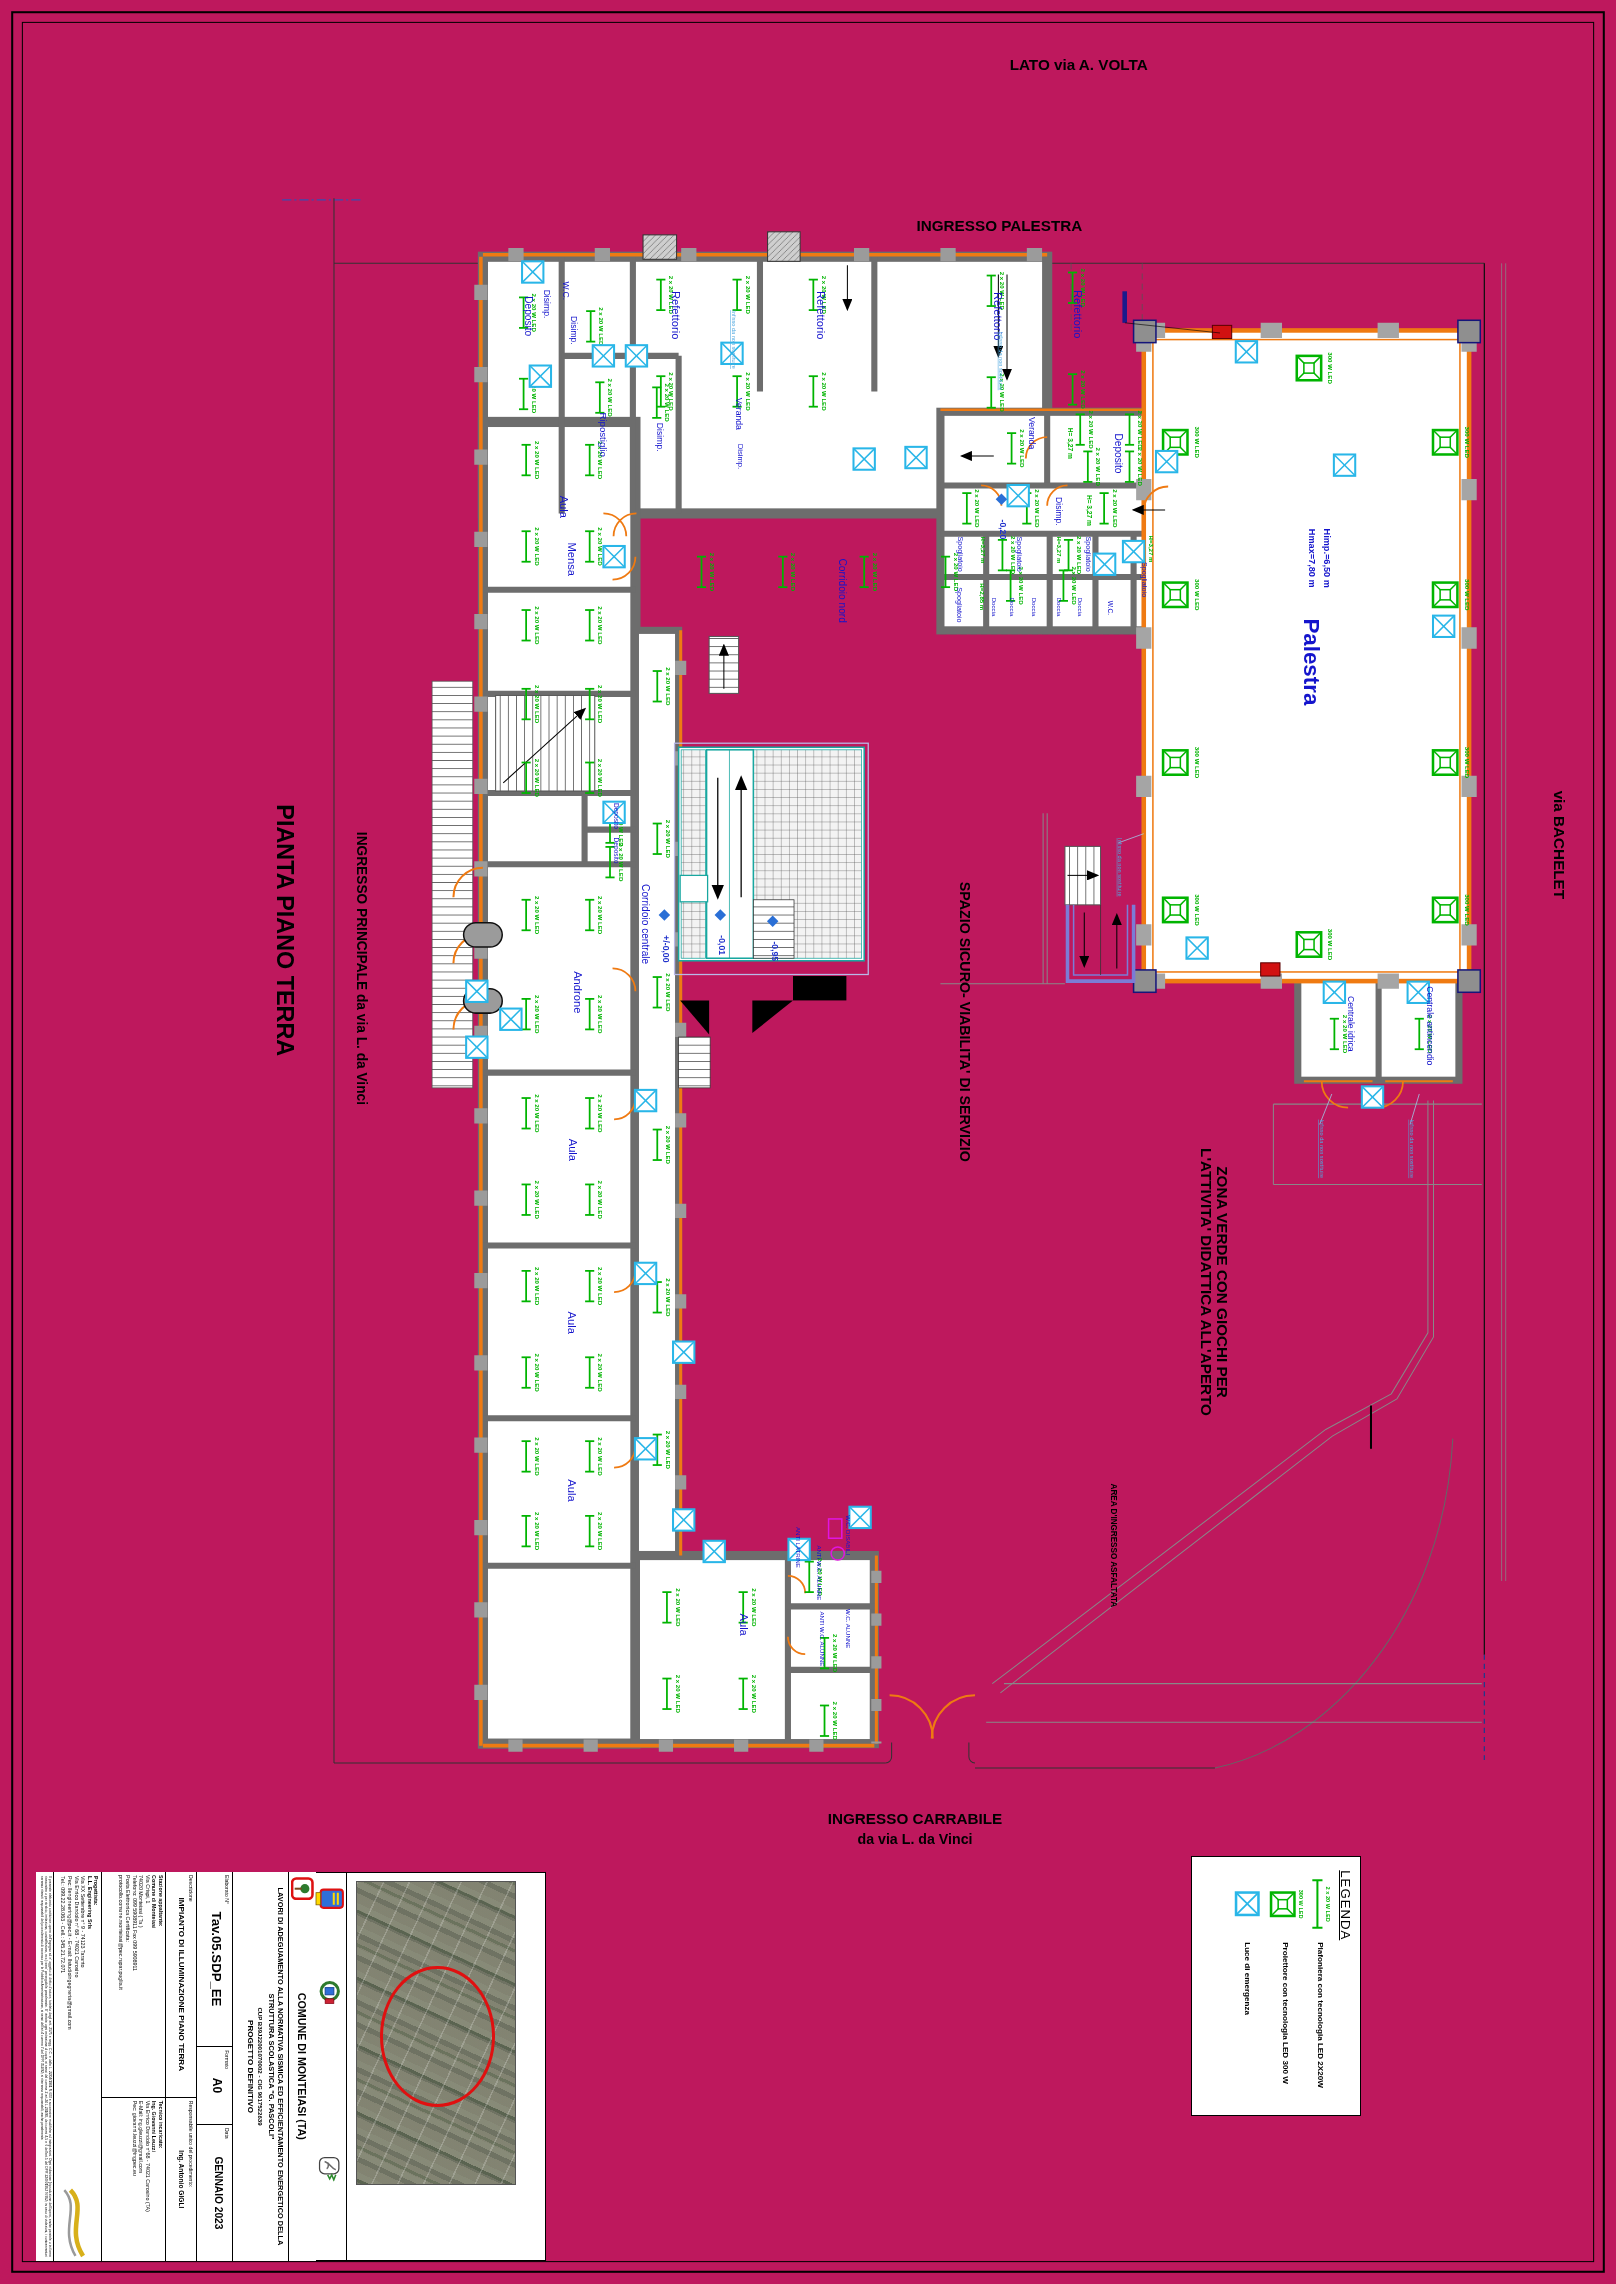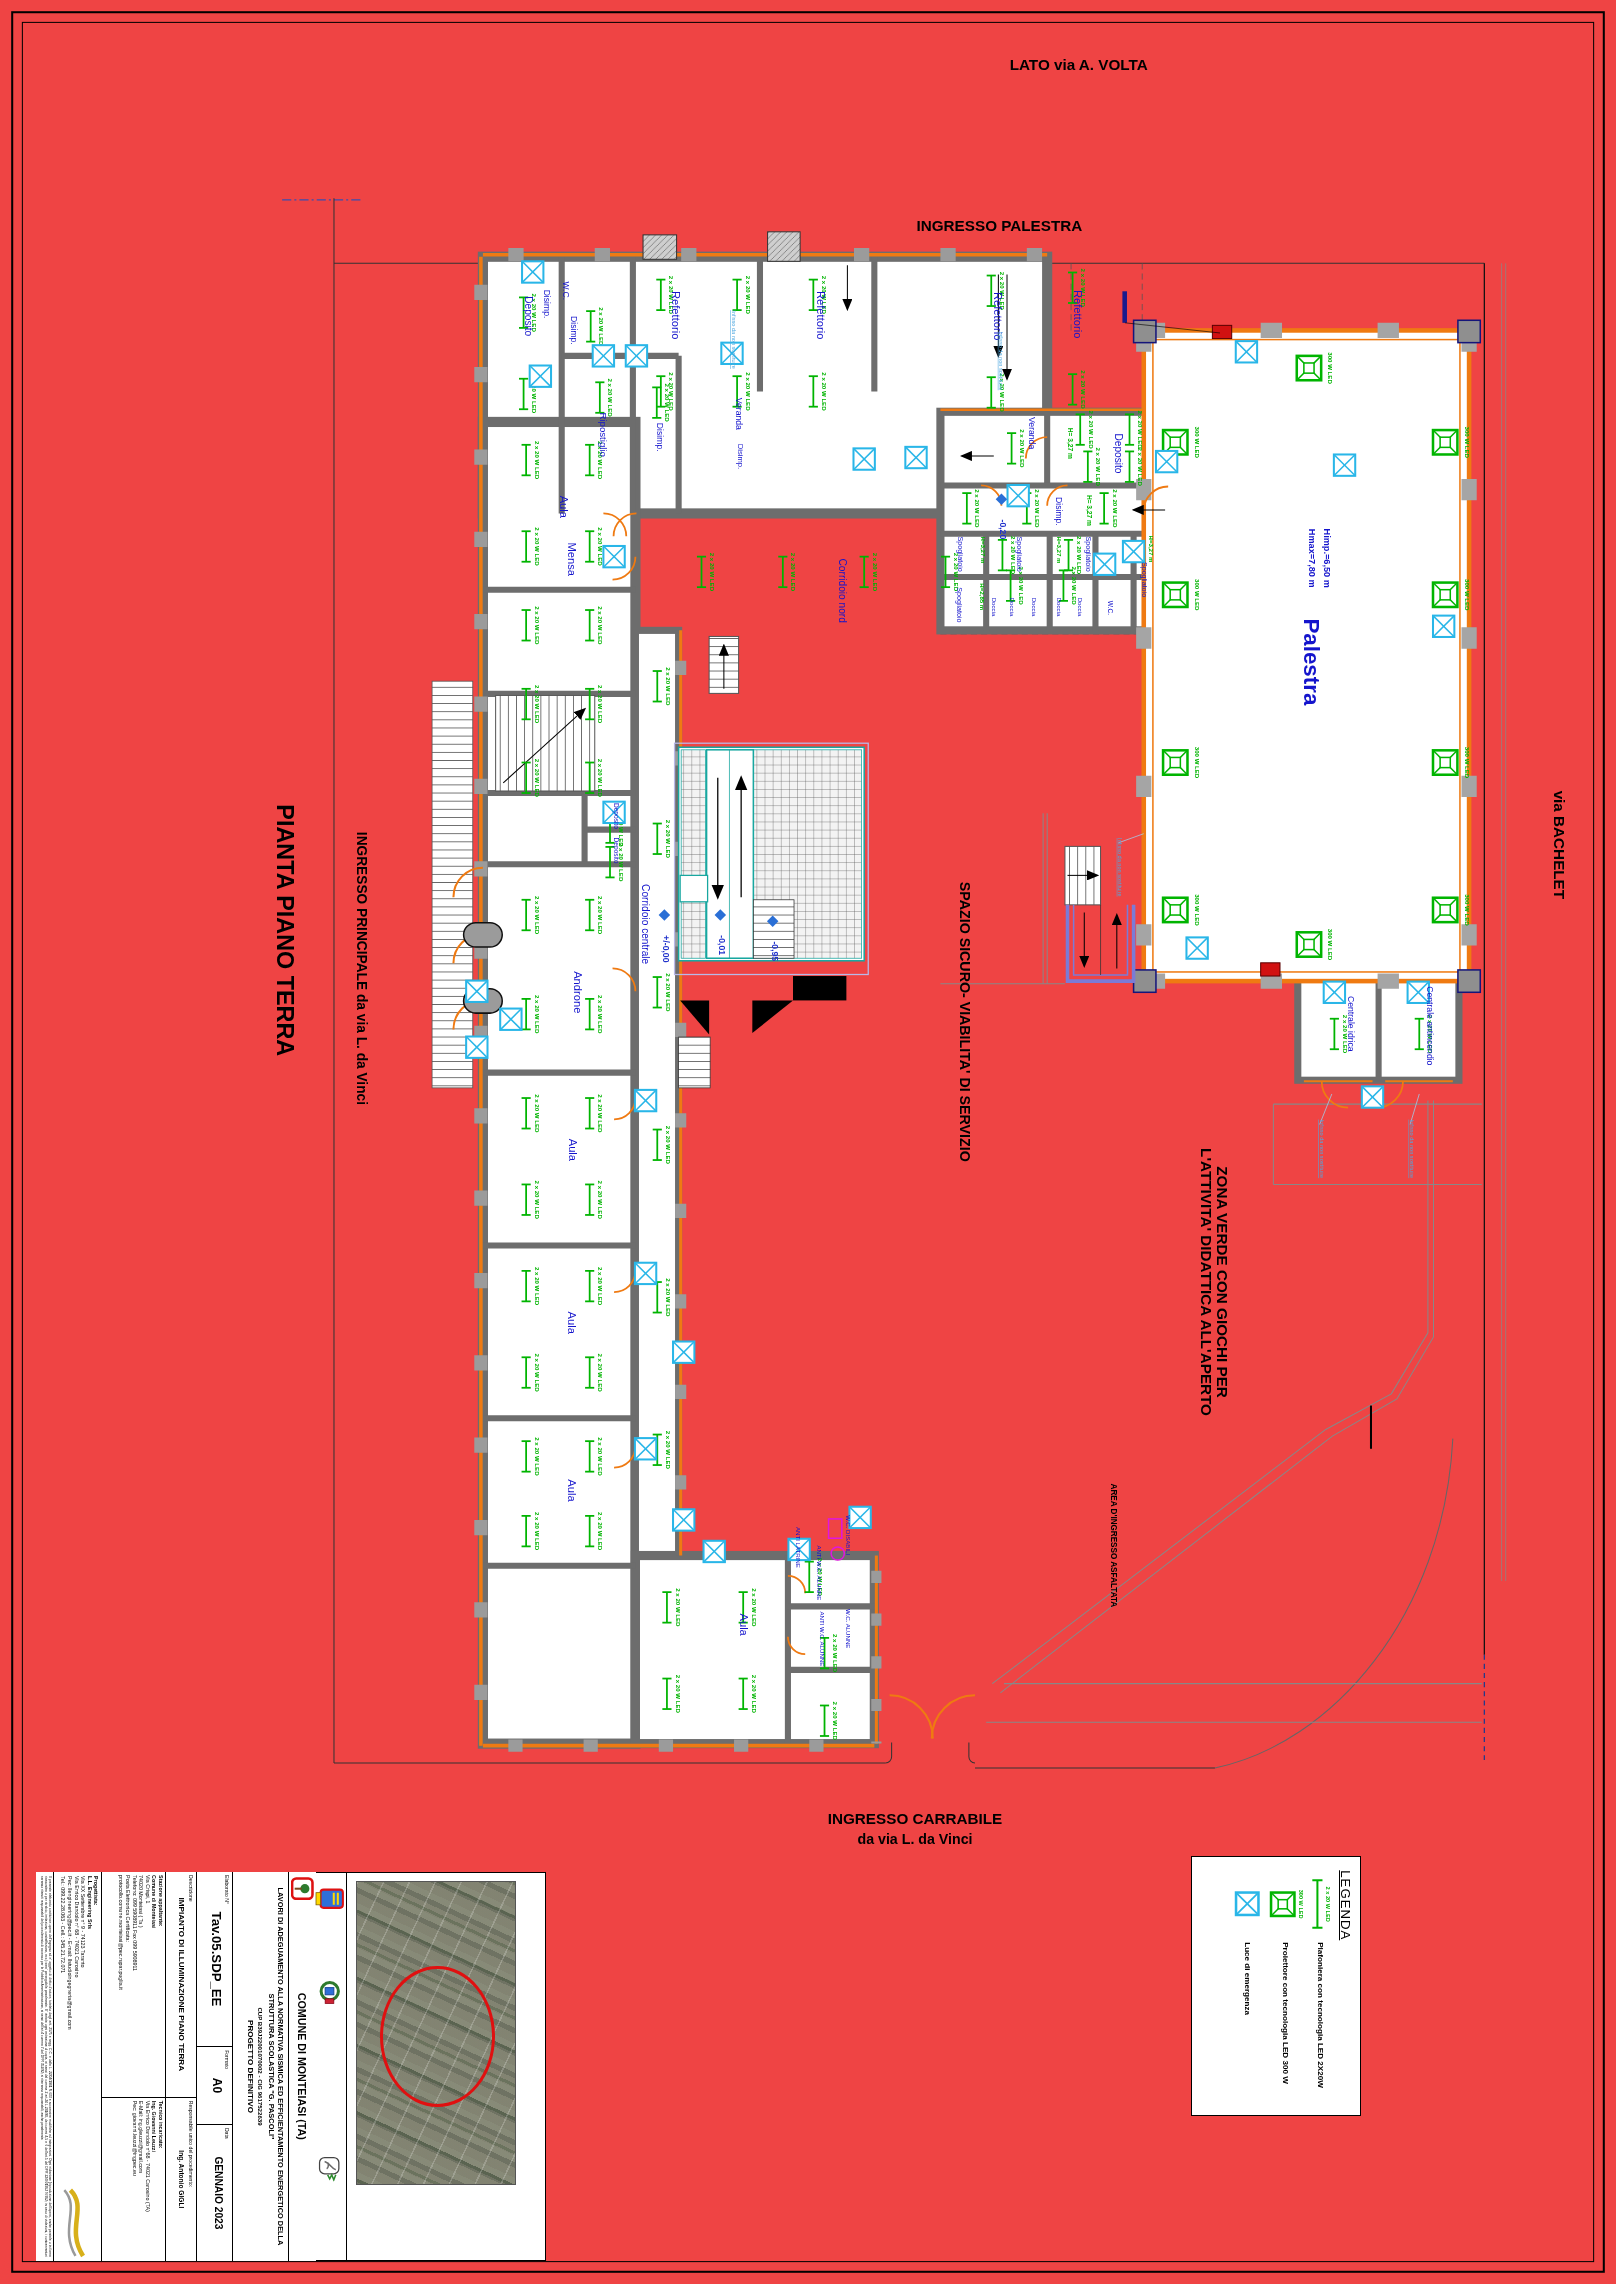--- a/index.html
+++ b/index.html
@@ -1,17 +1,17 @@
 <!DOCTYPE html>
 <html style="font-size:8.1px"><head>
 <meta charset="utf-8">
 <style>
   html,body{margin:0;padding:0;background:#e8e8e8;}
   body{width:1616px;height:2284px;position:relative;font-family:"Liberation Sans",sans-serif;}
-  #sheet{position:absolute;left:0;top:0;width:1616px;height:2284px;background:#ef4444;}
+  #sheet{position:absolute;left:0;top:0;width:1616px;height:2284px;background:#be185d;}
   svg text{font-family:"Liberation Sans",sans-serif;}
   .lb-b{fill:#1414cc;}
   .lb-k{fill:#000;}
   .lb-g{fill:#00b400;}
   .lb-n{fill:#4fa8e0;text-decoration:underline;}
   .lb-d{fill:#2233cc;}
   .ledln{stroke:#00b400;stroke-width:3.5;}
   .emrect{fill:#fff;stroke:#29b6e8;stroke-width:4;}
   .emx{stroke:#29b6e8;stroke-width:3;}
   .sprect{fill:#fff;stroke:#00b400;stroke-width:5;}

